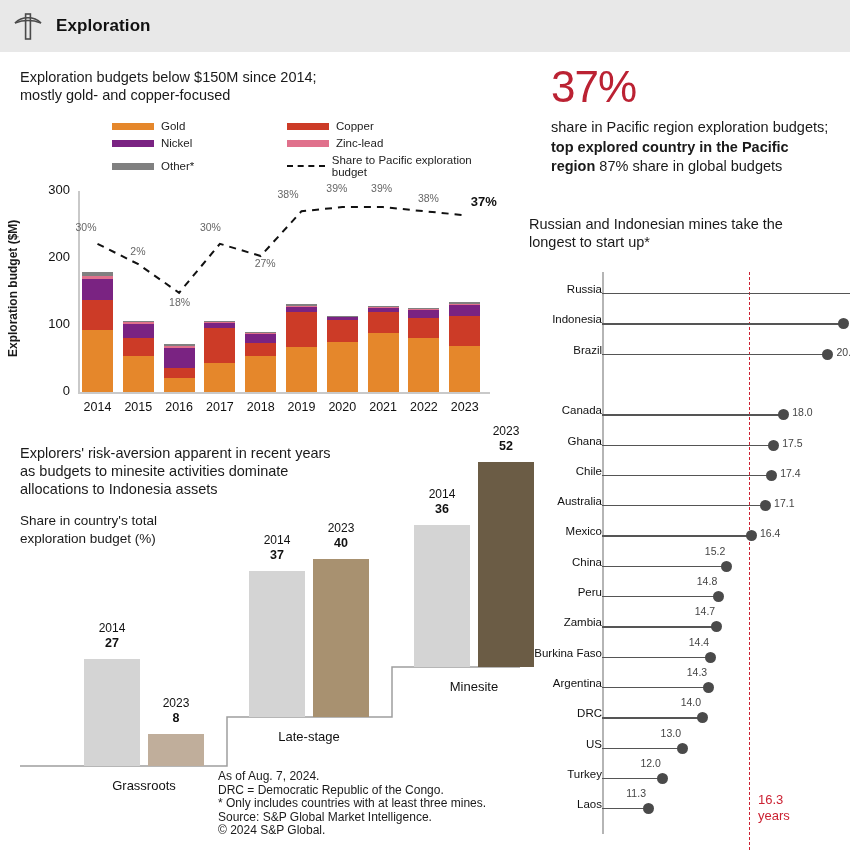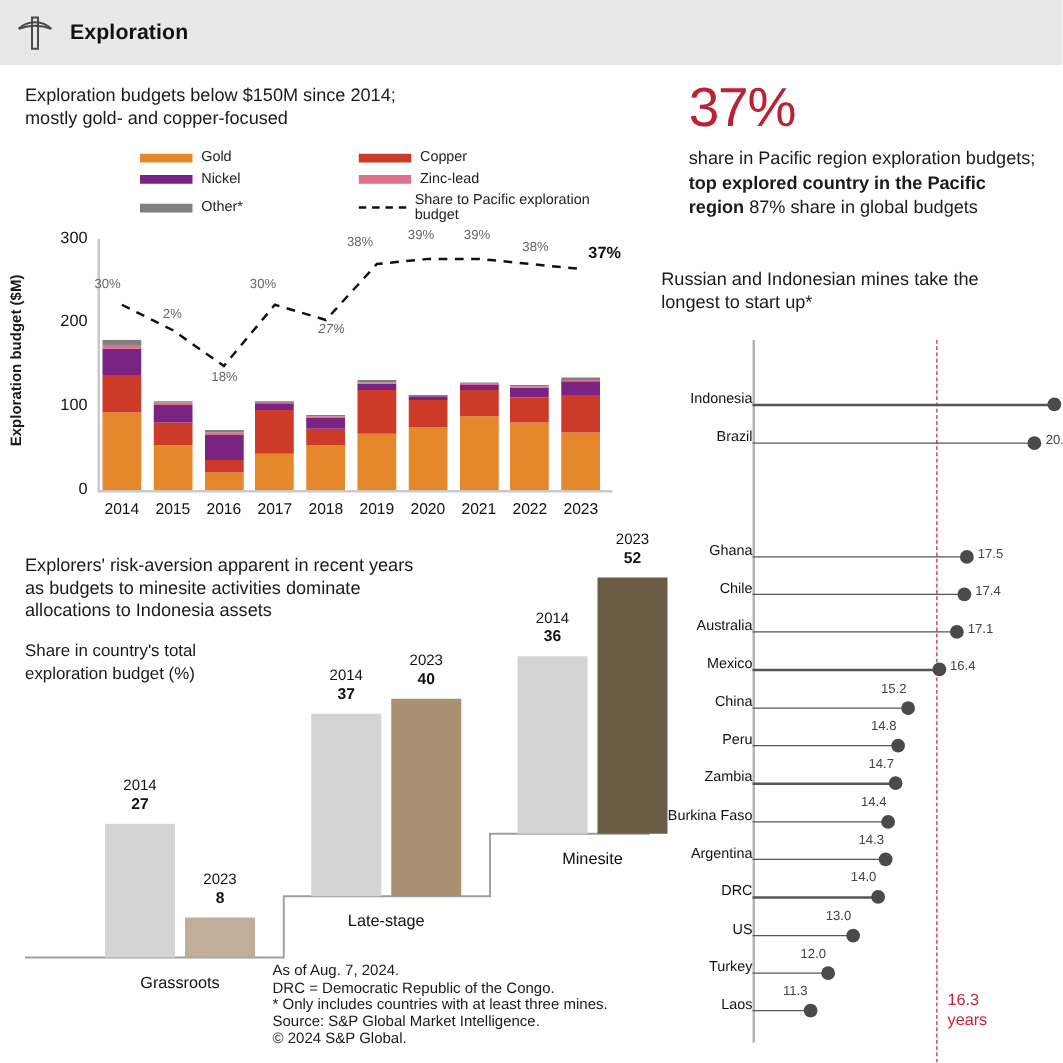--- a/index.html
+++ b/index.html
@@ -195,51 +195,61 @@
       <div class="seg" style="background: rgb(128, 128, 128); height: 2.68px; top: 110.55px;"></div>
     </div>
     <div class="xtick" style="left: 443.2px; top: 215px;">2023</div>
     <svg width="510" height="230" style="position: absolute; left: 0px; top: 0px; pointer-events: none;">
       <path d="M97.5 58.8 L138.3 79.2 L179.1 107.8 L219.9 58.8 L260.7 71.0 L301.5 26.2 L342.3 22.1 L383.1 22.1 L423.9 26.2 L464.7 30.2 " fill="none" stroke="#111" stroke-width="2" stroke-dasharray="7 6"></path>
     </svg>
     <div class="pctlab" style="left: 75.5px; top: 35.8px;">30%</div>
     <div class="pctlab" style="left: 130.3px; top: 60.2px;">2%</div>
     <div class="pctlab" style="left: 169.1px; top: 110.76px;">18%</div>
     <div class="pctlab" style="left: 199.9px; top: 35.8px;">30%</div>
-    <div class="pctlab" style="left: 254.7px; top: 72.04px; font-style: italic;">27%</div>
+    <div class="pctlab" style="left: 254.7px; top: 72.04px;">27%</div>
     <div class="pctlab" style="left: 277.5px; top: 3.16px;">38%</div>
     <div class="pctlab" style="left: 326.3px; top: -2.92px;">39%</div>
     <div class="pctlab" style="left: 371.1px; top: -2.92px;">39%</div>
     <div class="pctlab" style="left: 417.9px; top: 7.16px;">38%</div>
     <div class="pctlab bold" style="left: 470.7px; top: 9.24px;">37%</div>
   </div>
 
 <div id="bigstat">37%</div>
 <div id="bigstat-text">
   <span>share in Pacific region exploration budgets; </span><b>top explored country in the Pacific region</b><span> 87% share in global budgets</span>
 </div>
 
 <div id="chart3-title" class="panel-title">Russian and Indonesian mines take the longest to start up*</div>
 <div id="chart3">
   <div id="lol-axis"></div>
   <div id="lol-ref"></div>
   <div id="lol-reflab">
     <div>16.3</div>
     <div>years</div>
   </div>
+<div class="lolrow" style="top: 16px;">
+      <div class="lolname">Russia</div>
+      <div class="lolline" style="left: 82px; width: 257.753px;"></div>
+    </div>
     <div class="lolrow" style="top: 46.3px;">
       <div class="lolname">Indonesia</div>
       <div class="lolline" style="left: 82px; width: 241.644px;"></div>
       <div class="loldot" style="left: 318.144px;"></div>
     </div>
     <div class="lolrow" style="top: 76.6px;">
       <div class="lolname">Brazil</div>
       <div class="lolline" style="left: 82px; width: 225.534px;"></div>
       <div class="loldot" style="left: 302.034px;"></div>
       <div class="lolval" style="left: 316.534px; top: -3px;">20.2</div>
+    </div>
+    <div class="lolrow" style="top: 137.2px;">
+      <div class="lolname">Canada</div>
+      <div class="lolline" style="left: 82px; width: 181.233px;"></div>
+      <div class="loldot" style="left: 257.733px;"></div>
+      <div class="lolval" style="left: 272.233px; top: -3px;">18.0</div>
     </div>
     <div class="lolrow" style="top: 167.5px;">
       <div class="lolname">Ghana</div>
       <div class="lolline" style="left: 82px; width: 171.164px;"></div>
       <div class="loldot" style="left: 247.664px;"></div>
       <div class="lolval" style="left: 262.164px; top: -3px;">17.5</div>
     </div>
     <div class="lolrow" style="top: 197.8px;">
       <div class="lolname">Chile</div>
       <div class="lolline" style="left: 82px; width: 169.151px;"></div>

